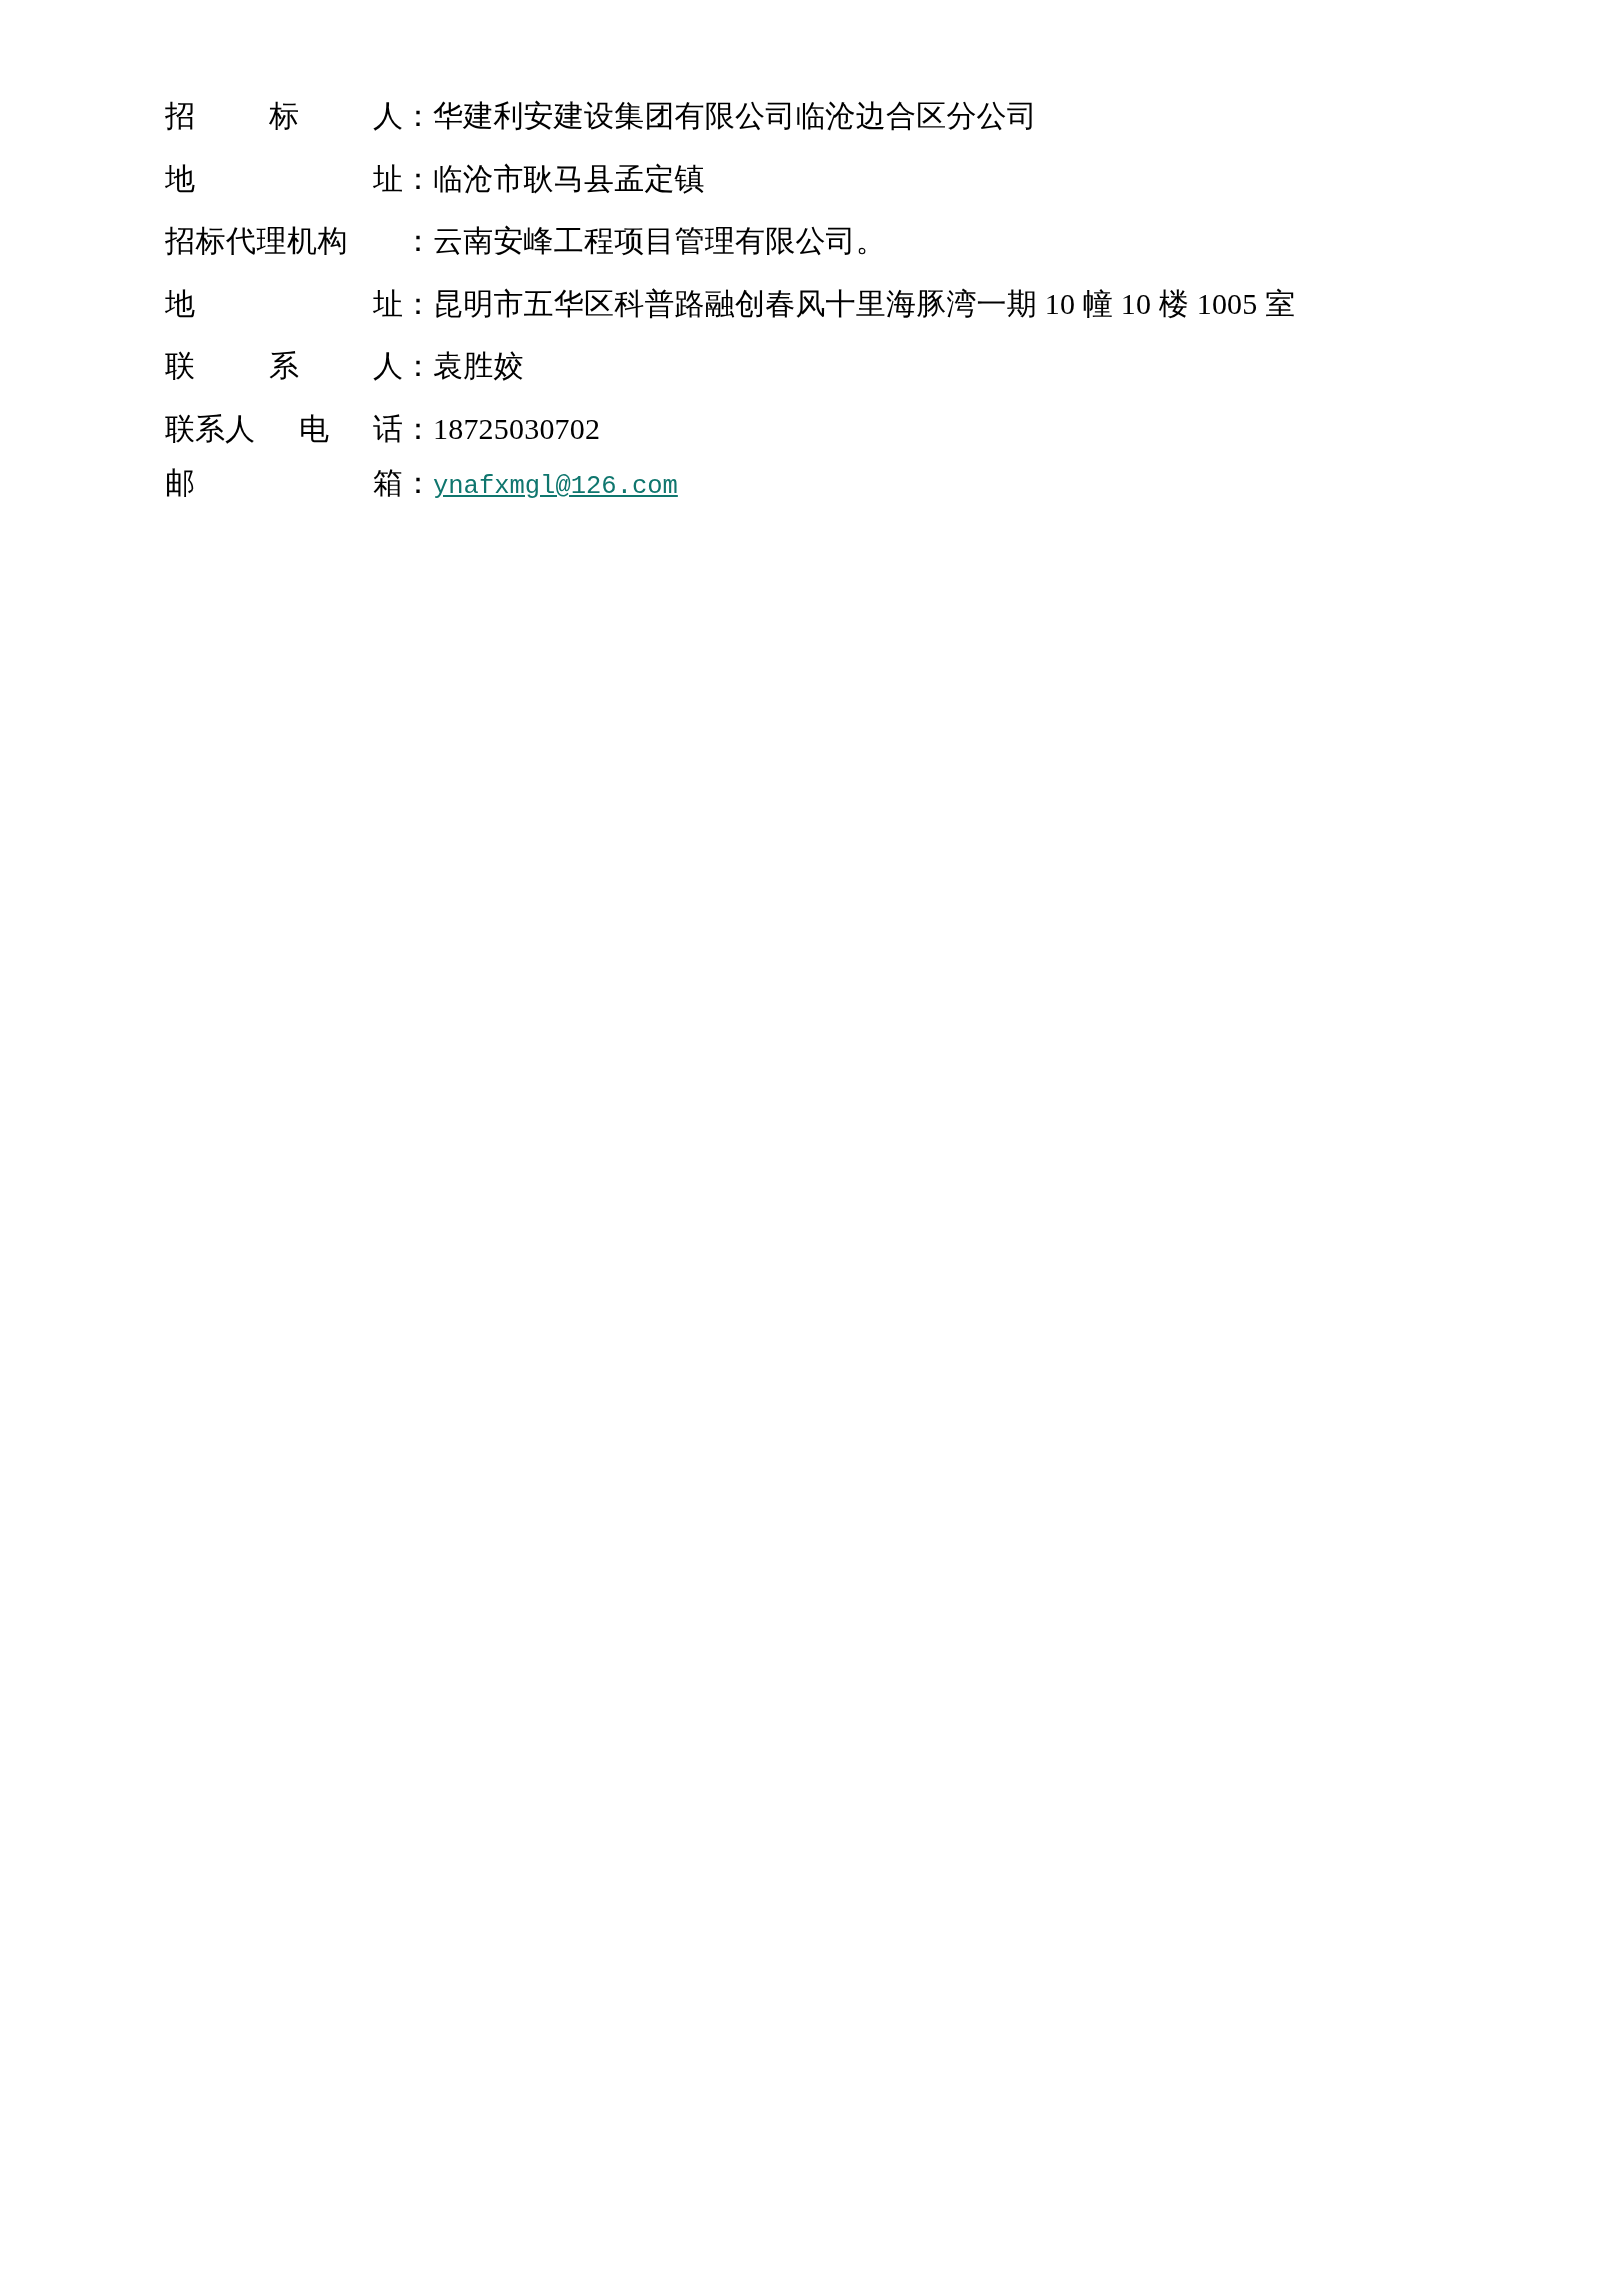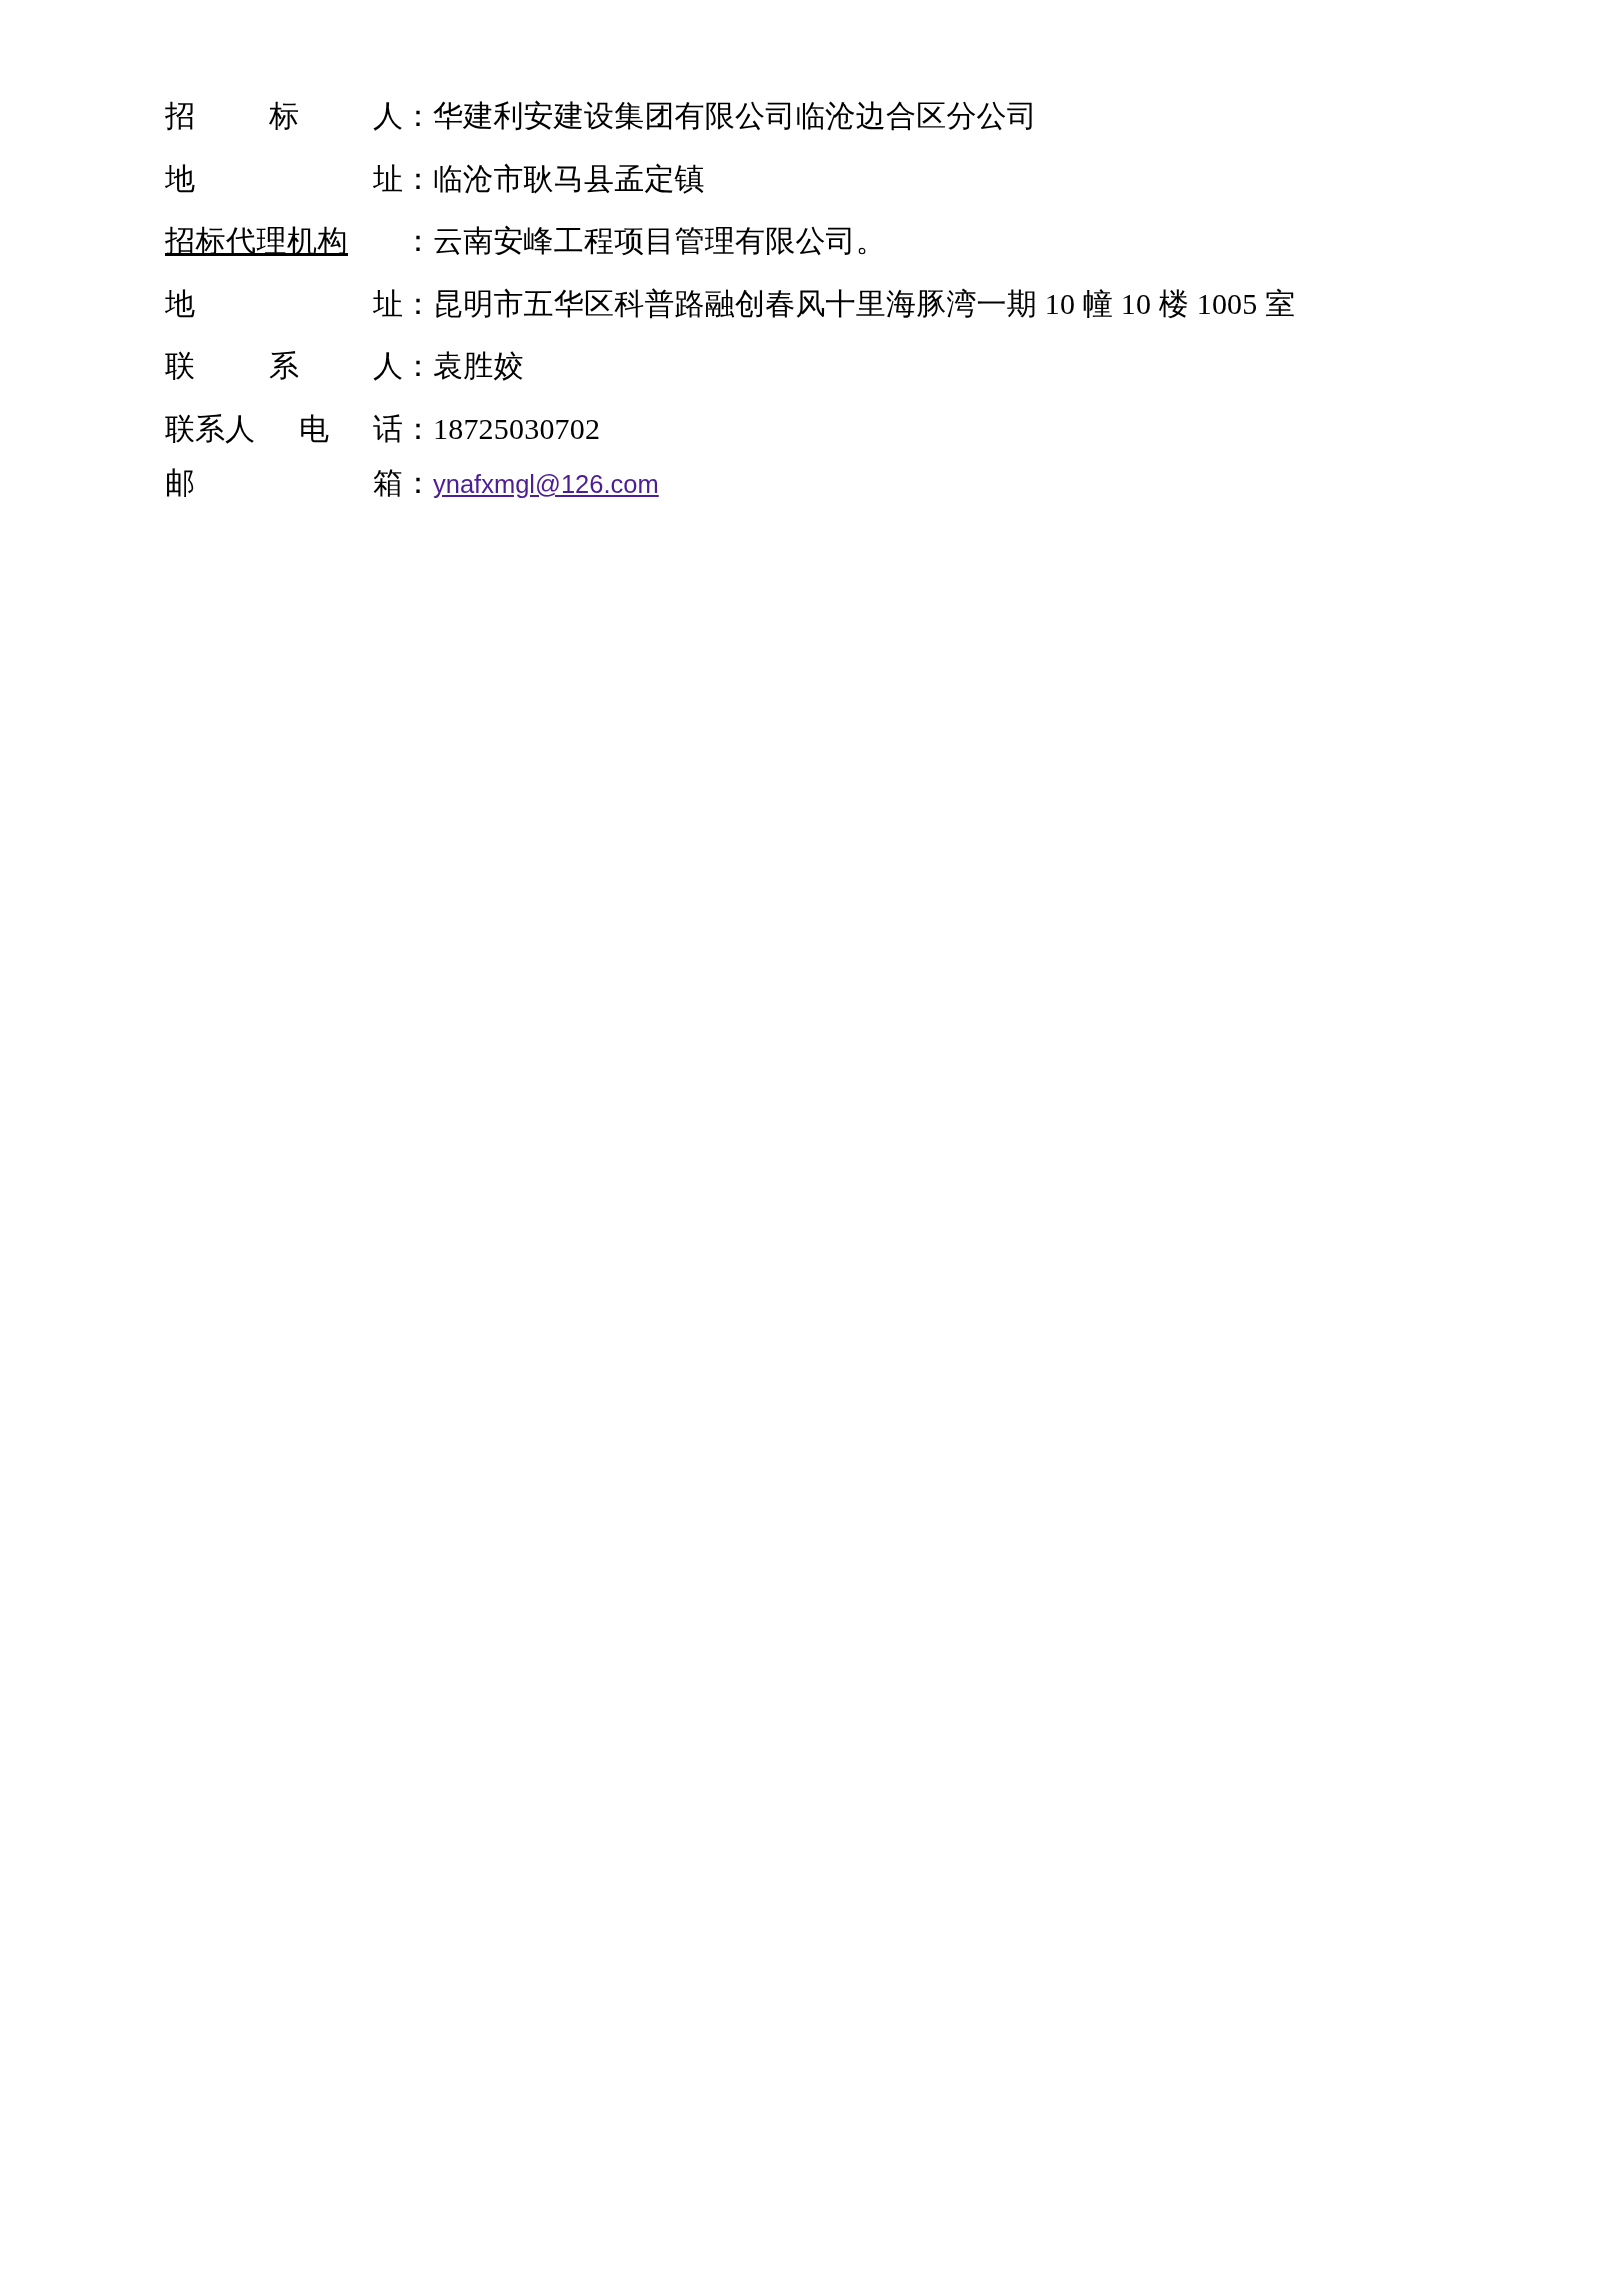--- a/index.html
+++ b/index.html
@@ -45,31 +45,30 @@
   
   .label.spread {
     display: flex;
     justify-content: space-between;
   }
   .label.spread > span {
     display: inline-block;
   }
   .label.tight {
     letter-spacing: 0.5px;
-    text-decoration: underline;
   }
   .value {
     font-size: 30px;
     letter-spacing: 0.2px;
     margin-top: 8px;
   }
   .email-link {
-    color: #4c1d95;
+    color: #0f766e;
     text-decoration: underline;
-    font-family: Liberation Sans, sans-serif;
+    font-family: Liberation Mono, monospace;
     font-size: 25.5px;
     letter-spacing: 0px;
   }
 </style>
 </head>
 <body>
 
 <div class="page">
   <div class="doc-body">
 

